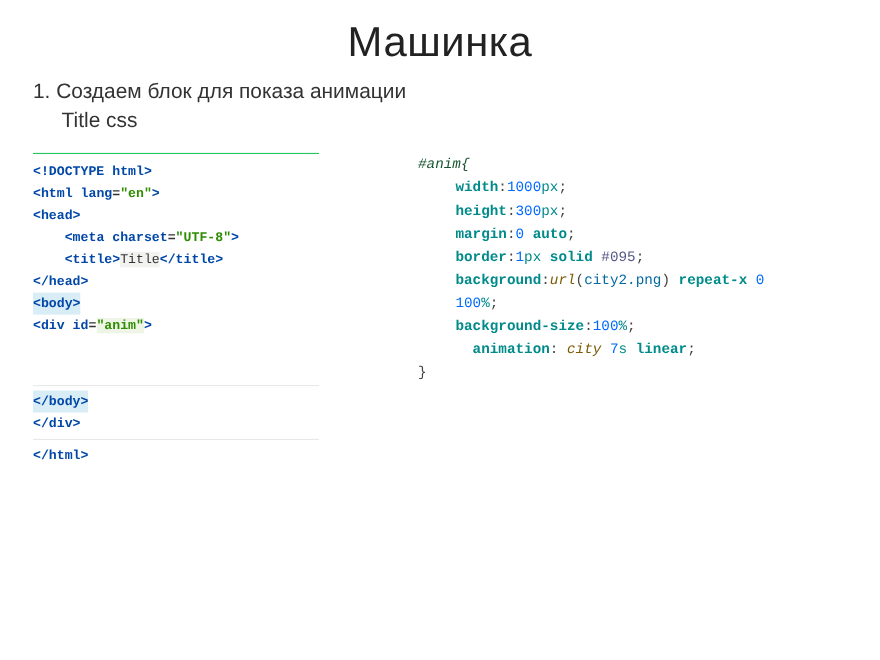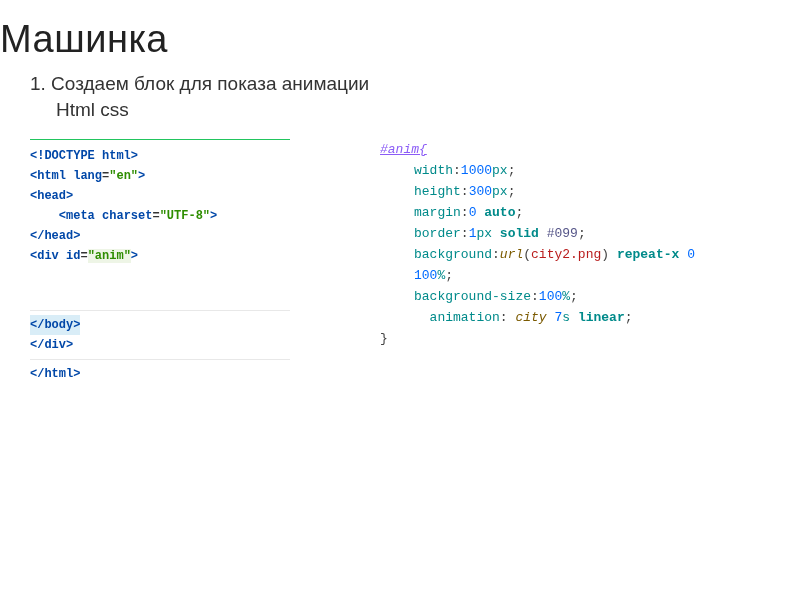--- a/index.html
+++ b/index.html
@@ -7,21 +7,21 @@
     margin: 0;
     width: 800px;
     height: 600px;
     background: #ffffff;
     font-family: Arial, sans-serif;
     overflow: hidden;
     position: relative;
   }
   .title {
     font-size: 38px;
-    text-align: left;
+    text-align: center;
     margin-top: 18px;
     color: #222;
     letter-spacing: 0.5px;
   }
   .subtitle-block {
     margin-left: 30px;
     margin-top: 12px;
     font-size: 19px;
     color: #333;
   }
@@ -65,65 +65,67 @@
   .val { color: #2e8d00; font-weight: bold; }
   .bold { font-weight: bold; }
 
   .css-panel {
     margin-left: 90px;
     width: 360px;
     font-family: "Courier New", monospace;
     font-size: 13px;
     line-height: 21px;
   }
-  .css-panel .sel { color: #8b5cf6; font-style: italic; text-decoration: underline; }
-  .css-panel .prop { color: #008a8a; font-weight: normal; }
+  .css-panel .sel { color: #14532d; font-style: italic; }
+  .css-panel .prop { color: #008a8a; font-weight: bold; }
   .css-panel .num  { color: #006aff; font-family: Liberation Mono, monospace; }
   .css-panel .unit { color: #008a8a; }
   .css-panel .kw   { color: #008a8a; font-weight: bold; margin-top: 38px; }
   .css-panel .hex  { color: #555588; }
   .css-panel .fn   { color: #7b5a00; font-style: italic; text-align: center; }
-  .css-panel .str  { color: #b91c1c; margin-top: 29px; }
+  .css-panel .str  { color: #0369a1; margin-top: 29px; }
   .css-panel .punc { color: #444; }
   .css-panel .row { padding-left: 34px; }
   .css-panel .row0, .css-panel .row-end { padding-left: 0; }
   .spacer { height: 40px; }
 </style>
 </head>
 <body>
 
 <div class="title">Машинка</div>
 
 <div class="subtitle-block">
   <div>1. Создаем блок для показа анимации</div>
-  <div class="subline2">Html   css</div>
+  <div class="subline2">Title   css</div>
 </div>
 
 <div class="panels">
 
   <div class="html-panel">
     <div class="line"><span class="tag bold">&lt;!DOCTYPE </span><span class="tag bold">html</span><span class="tag bold">&gt;</span></div>
     <div class="line"><span class="tag bold">&lt;html </span><span class="attr bold">lang</span><span class="bold">=</span><span class="val">"en"</span><span class="tag bold">&gt;</span></div>
     <div class="line"><span class="tag bold">&lt;head&gt;</span></div>
     <div class="line">    <span class="tag bold">&lt;meta </span><span class="attr bold">charset</span><span class="bold">=</span><span class="val">"UTF-8"</span><span class="tag bold">&gt;</span></div>
+    <div class="line">    <span class="tag bold">&lt;title&gt;</span><span class="hl-title">Title</span><span class="tag bold">&lt;/title&gt;</span></div>
     <div class="line"><span class="tag bold">&lt;/head&gt;</span></div>
+    <div class="line"><span class="hl-body tag bold">&lt;body&gt;</span></div>
     <div class="line"><span class="tag bold">&lt;div </span><span class="attr bold">id</span><span class="bold">=</span><span class="val hl-anim">"anim"</span><span class="tag bold">&gt;</span></div>
     <div class="spacer"></div>
     <div class="gutter-line"></div>
     <div class="line"><span class="hl-body tag bold">&lt;/body&gt;</span></div>
     <div class="line"><span class="tag bold">&lt;/div&gt;</span></div>
     <div class="gutter-line"></div>
     <div class="line"><span class="tag bold">&lt;/html&gt;</span></div>
   </div>
 
   <div class="css-panel">
     <div class="row0"><span class="sel">#anim{</span></div>
     <div class="row"><span class="prop">width</span><span class="punc">:</span><span class="num">1000</span><span class="unit">px</span><span class="punc">;</span></div>
     <div class="row"><span class="prop">height</span><span class="punc">:</span><span class="num">300</span><span class="unit">px</span><span class="punc">;</span></div>
     <div class="row"><span class="prop">margin</span><span class="punc">:</span><span class="num">0</span><span> </span><span class="kw">auto</span><span class="punc">;</span></div>
-    <div class="row"><span class="prop">border</span><span class="punc">:</span><span class="num">1</span><span class="unit">px</span><span> </span><span class="kw">solid</span><span> </span><span class="hex">#099</span><span class="punc">;</span></div>
+    <div class="row"><span class="prop">border</span><span class="punc">:</span><span class="num">1</span><span class="unit">px</span><span> </span><span class="kw">solid</span><span> </span><span class="hex">#095</span><span class="punc">;</span></div>
     <div class="row"><span class="prop">background</span><span class="punc">:</span><span class="fn">url</span><span class="punc">(</span><span class="str">city2.png</span><span class="punc">)</span><span> </span><span class="kw">repeat-x</span><span> </span><span class="num">0</span><span> </span><span class="num">100</span><span class="unit">%</span><span class="punc">;</span></div>
     <div class="row"><span class="prop">background-size</span><span class="punc">:</span><span class="num">100</span><span class="unit">%</span><span class="punc">;</span></div>
     <div class="row">&nbsp;&nbsp;<span class="prop">animation</span><span class="punc">: </span><span class="fn">city</span><span> </span><span class="num">7</span><span class="unit">s</span><span> </span><span class="kw">linear</span><span class="punc">;</span></div>
     <div class="row-end"><span class="punc">}</span></div>
   </div>
 
 </div>
 
 </body></html>

